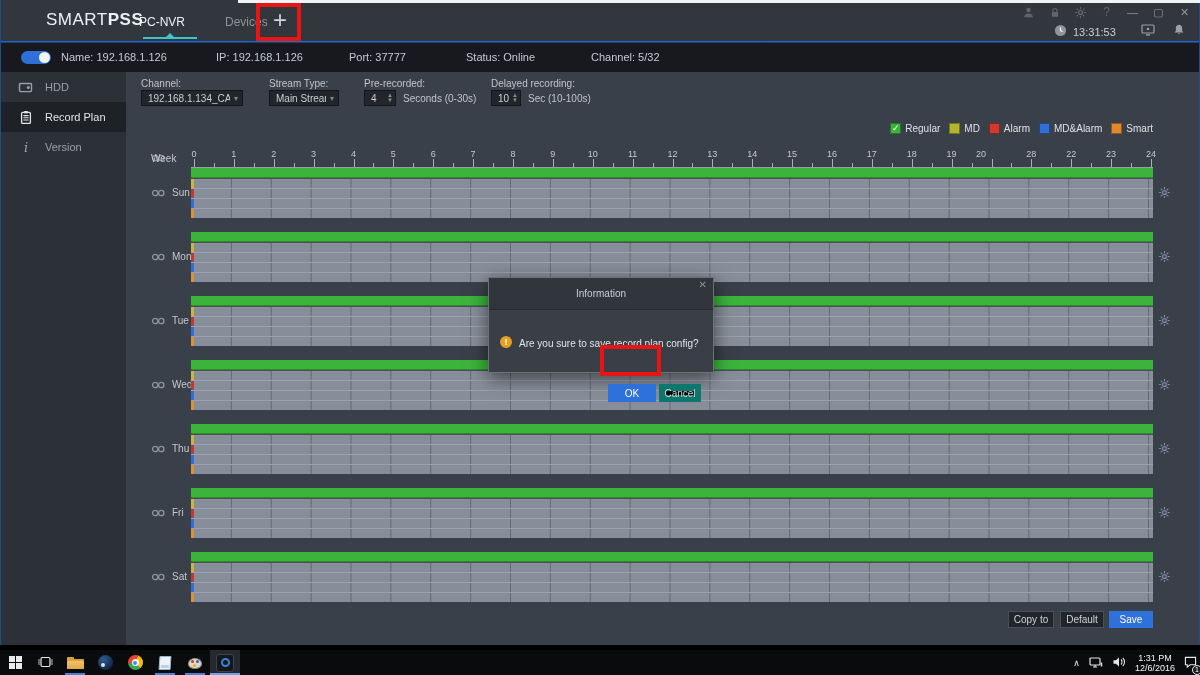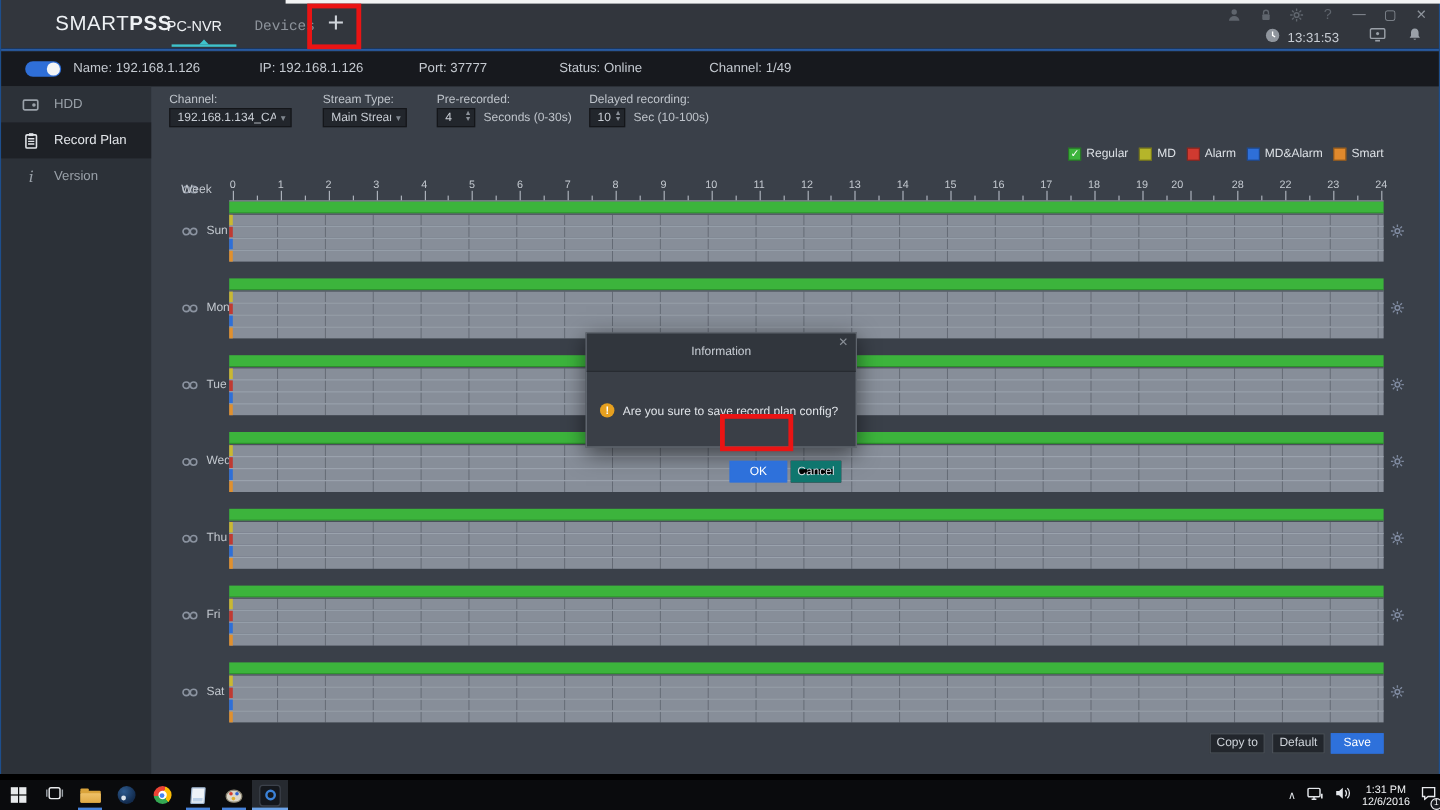--- a/index.html
+++ b/index.html
@@ -11,21 +11,21 @@
 
   
   .titlebar { position:absolute; left:0; top:0; width:100%; height:40px; background:#32363d; }
   .top-sliver { position:absolute; left:237px; top:0; width:963px; height:3px; background:#f2f3f4; z-index:5; }
   .brand { position:absolute; left:45px; top:10px; font-size:17px; color:#eef1f4; letter-spacing:.5px; }
   .brand .b2 { font-weight:bold; }
   .tab { position:absolute; top:0; height:44px; display:flex; align-items:center; justify-content:flex-start;
     font-size:12px; color:#8d939b; cursor:default; }
   .tab.active { color:#f0f2f5; }
   .tab-pcnvr { left:138px; width:62px; }
-  .tab-devices { left:211px; width:64px;font-family:Liberation Mono, monospace; }
+  .tab-devices { left:224px; width:64px; }
   .tab-underline { position:absolute; left:4px; right:4px; bottom:5px; height:2px; background:#3fc3cc; }
   .tab-underline::after { content:""; position:absolute; left:50%; margin-left:-4px; top:-4px;
     border-left:4px solid transparent; border-right:4px solid transparent; border-bottom:4px solid #3fc3cc; }
   .tab-add { position:absolute; left:258px; top:0; width:42px; height:40px; display:flex;
     align-items:center; justify-content:center; font-size:24px; font-weight:300; color:#cfd4da; }
   .tb-row1 { position:absolute; right:8px; top:5px; display:flex; gap:13px; align-items:center; color:#5f656d; }
   .tb-row1 .wctl { color:#8e949c; font-size:11px; }
   .tb-row1 span { display:flex; align-items:center; justify-content:center; width:13px; height:14px; font-size:12px; }
   .tb-row2-left { position:absolute; left:1053px; top:23px; display:flex; gap:6px; align-items:center; }
   .tb-time { font-size:11px; color:#c8cdd4; }
@@ -223,21 +223,21 @@
 
     <div class="infobar">
       <div class="toggle">
           <div class="knob"></div>
         </div>
       <div id="info-fields">
           <div class="ifield" style="left: 60px;"><span>Name:</span>&nbsp;<span>192.168.1.126</span></div>
           <div class="ifield" style="left: 215px;"><span>IP:</span>&nbsp;<span>192.168.1.126</span></div>
           <div class="ifield" style="left: 348px;"><span>Port:</span>&nbsp;<span>37777</span></div>
           <div class="ifield" style="left: 465px;"><span>Status:</span>&nbsp;<span>Online</span></div>
-          <div class="ifield" style="left: 590px;"><span>Channel:</span>&nbsp;<span>1/49</span></div>
+          <div class="ifield" style="left: 590px;"><span>Channel:</span>&nbsp;<span>5/32</span></div>
         </div>
     </div>
 
     <div class="sidebar" id="sidebar">
         <div class="side-item">
           <span class="ic">
             <svg width="15" height="15" viewBox="0 0 14 14">
               <rect x="1.4" y="3.2" width="11.2" height="7.6" rx="1" fill="none" stroke="currentColor" stroke-width="1.3"></rect>
               <circle cx="9.6" cy="7" r="1.4" fill="currentColor"></circle>
             </svg>

